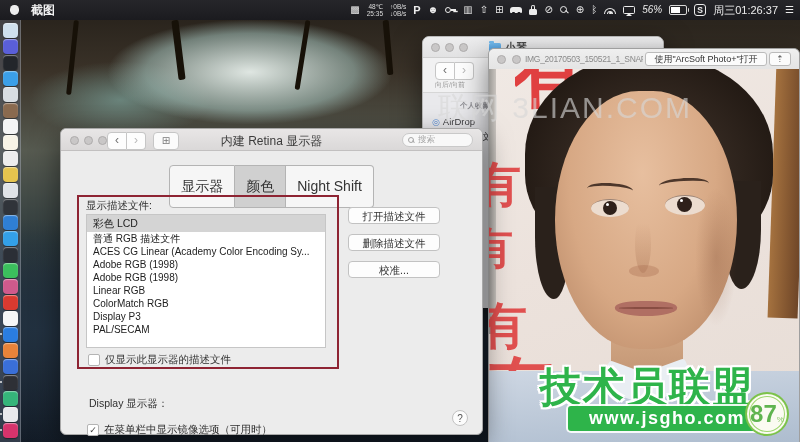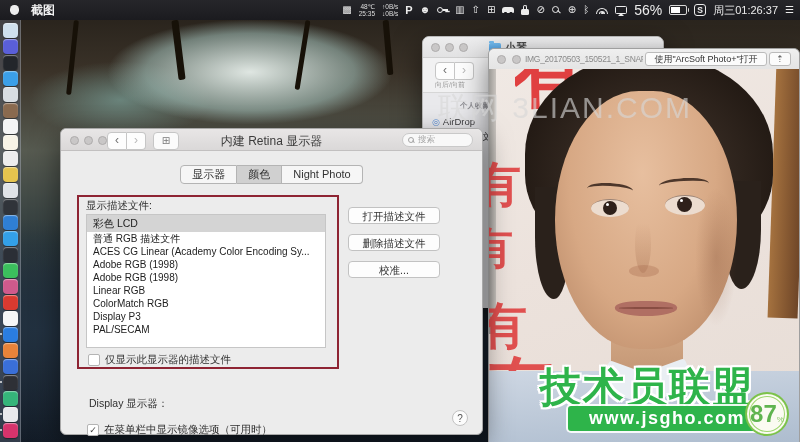--- a/index.html
+++ b/index.html
@@ -87,21 +87,21 @@
   .prefs-grid-btn{position:absolute;left:92px;top:3px;width:24px;height:16px;border:1px solid #c6c6c6;
     background:#fbfbfb;border-radius:4px;color:#7a7a7a;font-size:10px;text-align:center;line-height:15px;}
   .prefs-title{position:absolute;left:0;right:0;top:4px;text-align:center;font-size:12px;color:#3c3c3c;}
   .prefs-search{position:absolute;right:9px;top:4px;width:64px;height:12px;background:#f8f8f8;
     border:1px solid #c9c9c9;border-radius:7px;display:flex;align-items:center;gap:3px;padding-left:5px;}
   .psrch-glass{position:relative;width:7px;height:7px;flex:0 0 auto;}
   .psrch-glass::before{content:"";position:absolute;left:0;top:0;width:4px;height:4px;border:1px solid #a5a5a5;border-radius:50%;}
   .psrch-glass::after{content:"";position:absolute;left:4.4px;top:4.4px;width:2.6px;height:1px;background:#a5a5a5;transform:rotate(45deg);}
   .psrch-txt{font-size:8.5px;color:#a5a5a5;}
   .tabs{position:absolute;left:0;right:0;top:36px;display:flex;justify-content:center;}
-  .seg{height:17px;line-height:17px;padding:0 11px;font-size:11px;color:#333;
+  .seg{height:17px;line-height:17px;padding:12px 11px;font-size:14px;color:#333;
     background:#f6f6f6;border:1px solid #b4b4b4;border-left:none;}
   .seg:first-child{border-left:1px solid #b4b4b4;border-radius:4px 0 0 4px;}
   .seg:last-child{border-radius:0 4px 4px 0;}
   .seg.active{background:#d0d0d0;}
   .red-rect{position:absolute;left:16px;top:66px;width:258px;height:170px;border:2px solid #8e2433;z-index:3;pointer-events:none;}
   .profile-label{position:absolute;left:25px;top:70px;font-size:10.5px;color:#303030;}
   .profile-list{position:absolute;left:25px;top:85px;width:240px;height:134px;background:#fff;
     border:1px solid #c6c6c6;overflow:hidden;box-sizing:border-box;}
   .profile-sel{height:17px;line-height:17px;background:#d4d4d4;font-size:10.5px;color:#222;padding-left:6px;}
   .profile-row{height:13px;line-height:13px;font-size:10px;color:#222;padding-left:6px;white-space:nowrap;}
@@ -218,21 +218,21 @@
     <span class="mi">⊘</span>
     <span class="icon-search"></span>
     <span class="mi">⊕</span>
     <span class="mi">ᛒ</span>
     <span class="icon-wifi">
         <i class="w1"></i>
         <i class="w2"></i>
         <i class="w3"></i>
       </span>
     <span class="icon-airplay"></span>
-    <span class="mi" style="font-size:14px;">56%</span>
+    <span class="mi" style="font-size:10px;font-style:italic;">56%</span>
     <span class="icon-batt"></span>
     <span class="icon-sbox">S</span>
     <span class="mi clock">周三01:26:37</span>
     <span class="mi">☰</span>
   </div>
 </div>
 
 <div class="dock">
     <div class="dock-icon" style="background: rgb(207, 224, 238);"></div>
     <div class="dock-icon" style="background: rgb(90, 95, 216);"></div>
@@ -310,21 +310,21 @@
     <div class="prefs-title">内建 Retina 显示器</div>
     <div class="prefs-search">
       <span class="psrch-glass"></span>
       <span class="psrch-txt">搜索</span>
     </div>
   </div>
 
   <div class="tabs">
     <div class="seg">显示器</div>
     <div class="seg active">颜色</div>
-    <div class="seg">Night Photo</div>
+    <div class="seg">Night Shift</div>
   </div>
 
   <div class="red-rect"></div>
   <div class="profile-label">显示描述文件:</div>
 
   <div class="profile-list">
     <div class="profile-sel">彩色 LCD</div>
     <div>
         <div class="profile-row">普通 RGB 描述文件</div>
         <div class="profile-row">ACES CG Linear (Academy Color Encoding Sy...</div>

